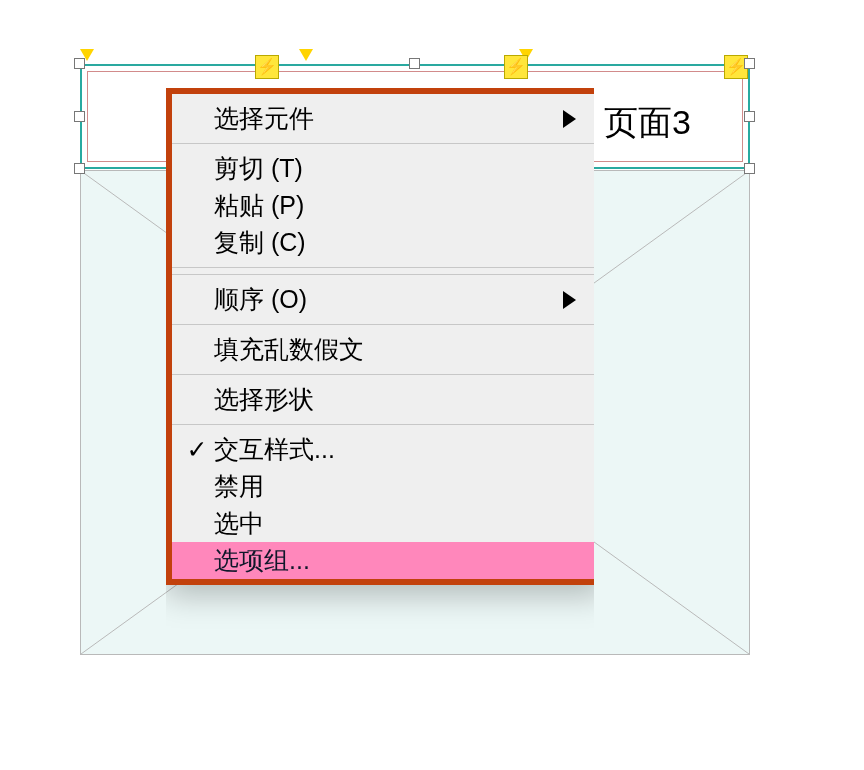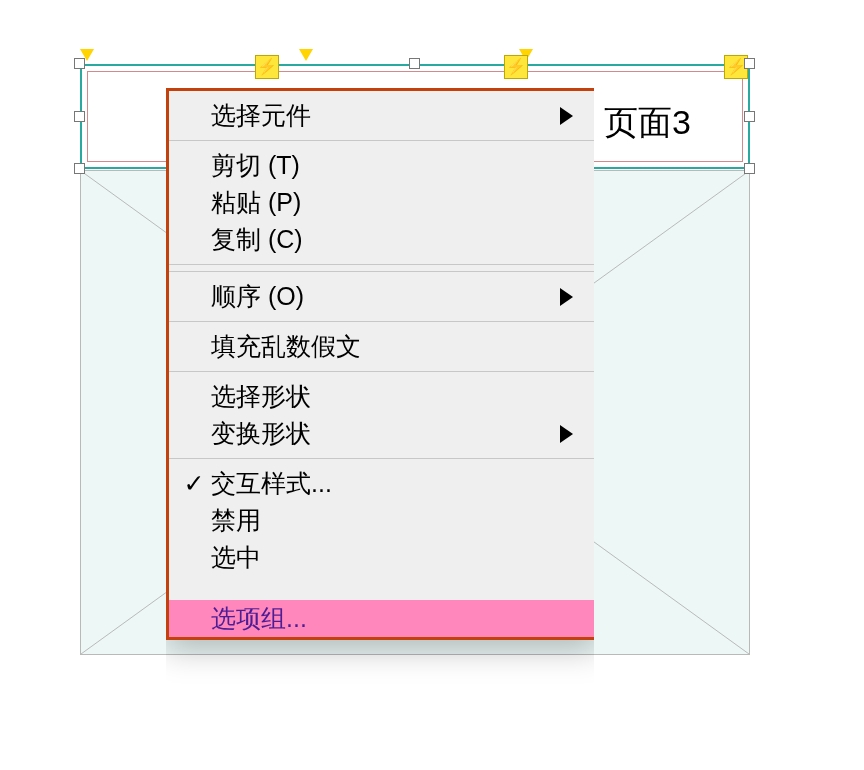--- a/index.html
+++ b/index.html
@@ -84,39 +84,38 @@
     border-top:12px solid #ffd400;
   }
 
   
   .menu {
     position:absolute;
     left:166px;
     top:88px;
     width:426px;
     background:#efefef;
-    border:3px solid #c2410c;
+    border:6px solid #c2410c;
     border-radius:0;
     box-shadow: 0 10px 30px rgba(0,0,0,.25);
     padding: 6px 0 0 0;
     overflow:hidden;
   }
   .menu .item {
     position:relative;
     height:37px;
     line-height:37px;
     padding: 0 24px 0 42px;
     font-size:25px;
     color:#000;
     white-space:nowrap;
   }
   .menu .item.sel-hl {
     background:#ff87bb;
-    color:#4c1d95;
-    margin-top:24px;
+    color:#0f172a;
   }
   .menu .sep {
     height:1px;
     margin:6px 0;
     background:#c7c7c7;
   }
   .menu .arrow {
     position:absolute;
     right:22px; top:50%;
     transform:translateY(-50%);
@@ -213,24 +212,20 @@
 
       <div class="item">
         <span>填充乱数假文</span>
       </div>
 
       <div class="sep"></div>
 
       <div class="item">
         <span>选择形状</span>
       </div>
-      <div class="item">
-        <span>变换形状</span>
-        <span class="arrow"></span>
-      </div>
 
       <div class="sep"></div>
 
       <div class="item">
         <span class="check">✓</span>
         <span>交互样式...</span>
       </div>
       <div class="item">
         <span>禁用</span>
       </div>

